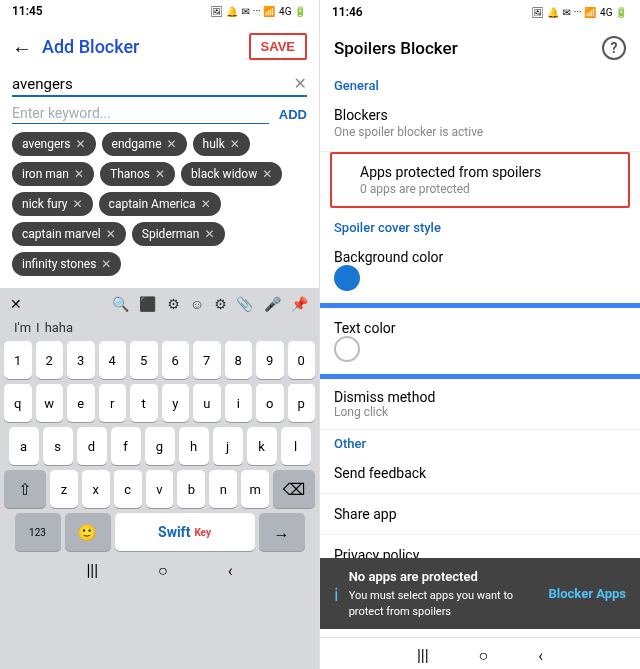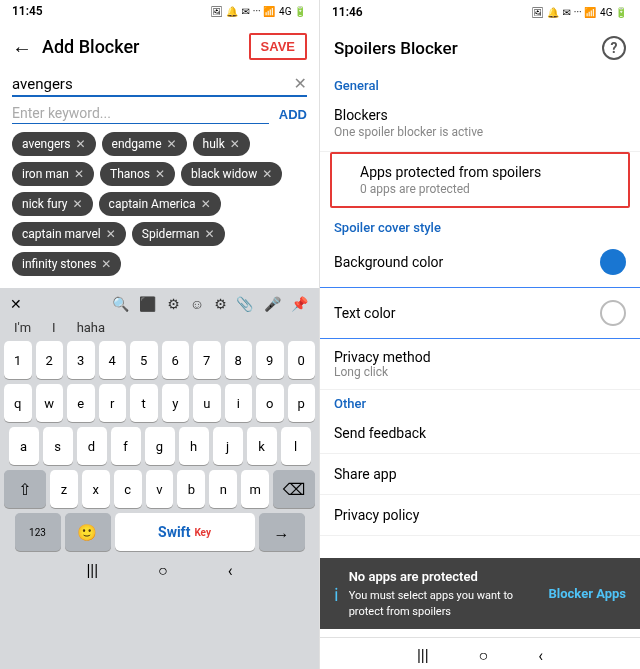--- a/index.html
+++ b/index.html
@@ -36,21 +36,21 @@
 
     .header-bar {
       display: flex;
       align-items: center;
       padding: 6px 12px;
       justify-content: space-between;
       height: 48px;
     }
     .header-left { display: flex; align-items: center; gap: 10px; }
     .back-arrow { font-size: 20px; color: #000; }
-    .header-title { font-size: 18px; font-weight: 500; color: #000000; }
+    .header-title { font-size: 18px; font-weight: 500; color: #1d4ed8; }
     .save-btn {
       border: 2px solid #e53935;
       color: #e53935;
       font-weight: 700;
       font-size: 13px;
       padding: 4px 10px;
       background: #fff;
       border-radius: 2px;
     }
 
@@ -120,21 +120,21 @@
       align-items: center;
       justify-content: space-between;
       background: #d6d8db;
       padding: 4px 6px;
     }
     .kb-toolbar-icons { display: flex; gap: 10px; font-size: 14px; color: #333; }
     .suggestion-row {
       display: flex;
       background: #d6d8db;
       padding: 4px 10px;
-      gap: 21px;
+      gap: 5px;
       font-size: 13px;
       color: #333;
     }
     .key-rows { display: flex; flex-direction: column; gap: 5px; margin-top: 2px; }
     .key-row { display: flex; justify-content: center; gap: 4px; }
     .key {
       background: #fff;
       border-radius: 5px;
       font-size: 13px;
       font-weight: 400;
@@ -226,24 +226,25 @@
 
     .menu-item.highlighted {
       border: 2px solid #e53935;
       margin: 0 10px;
       border-radius: 2px;
       padding: 10px 28px;
     }
 
     .menu-item-with-circle {
       display: flex;
-      align-items: center;
+      align-items: flex-start;
       justify-content: space-between;
       padding: 12px 14px;
-      border-bottom: 1px solid #3b82f6;
+      border-bottom: 5px solid #3b82f6;
+      flex-direction: column;
     }
     .circle-blue {
       width: 26px;
       height: 26px;
       border-radius: 50%;
       background: #1976d2;
     }
     .circle-empty {
       width: 26px;
       height: 26px;
@@ -505,21 +506,21 @@
     <span class="menu-item-title">Background color</span>
     <div class="circle-blue"></div>
   </div>
 
   <div class="menu-item-with-circle">
     <span class="menu-item-title">Text color</span>
     <div class="circle-empty"></div>
   </div>
 
   <div class="menu-item-dismiss">
-    <div class="dismiss-title">Privacy method</div>
+    <div class="dismiss-title">Dismiss method</div>
     <div class="dismiss-sub">Long click</div>
   </div>
 
   <div class="section-label">Other</div>
 
   <div class="menu-item">
     <div class="menu-item-title">Send feedback</div>
   </div>
 
   <div class="menu-item">

